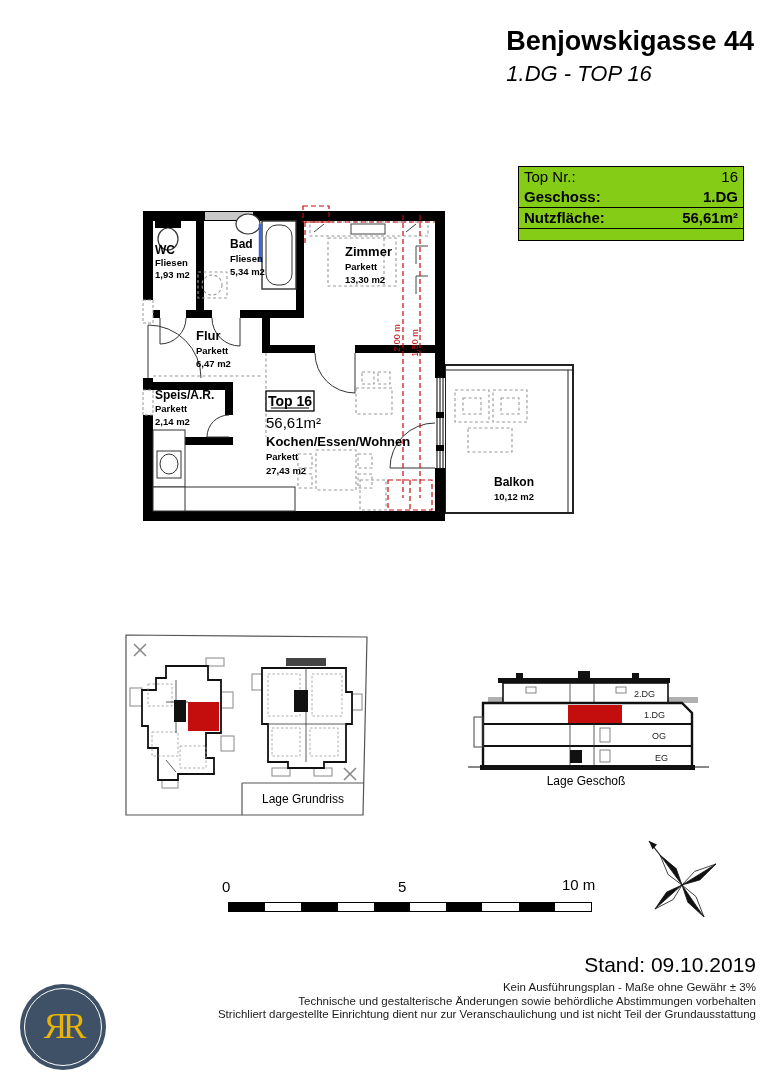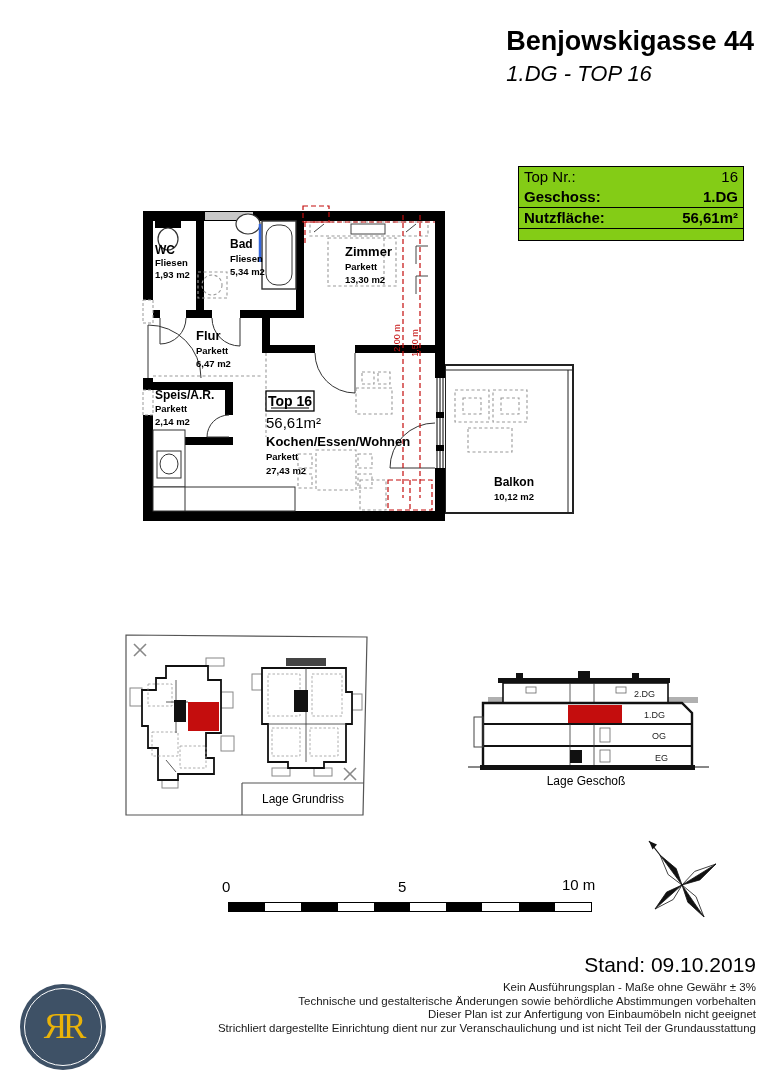--- a/index.html
+++ b/index.html
@@ -334,21 +334,20 @@
         <div class="sb-w"></div>
       <div class="sb-b"></div>
         <div class="sb-w"></div>
     </div>
   </div>
 
   <div class="stand">Stand: 09.10.2019</div>
   <div class="disc">
     <div>Kein Ausführungsplan - Maße ohne Gewähr ± 3%</div>
     <div>Technische und gestalterische Änderungen sowie behördliche Abstimmungen vorbehalten</div>
-    <div>Dieser Plan ist zur Anfertigung von Einbaumöbeln nicht geeignet</div>
     <div>Strichliert dargestellte Einrichtung dient nur zur Veranschaulichung und ist nicht Teil der Grundausstattung</div>
   </div>
   <div class="logo">
     <div class="ring"></div>
     <span class="mono">ЯR</span>
   </div>
 
 </div>
 
 </body></html>

